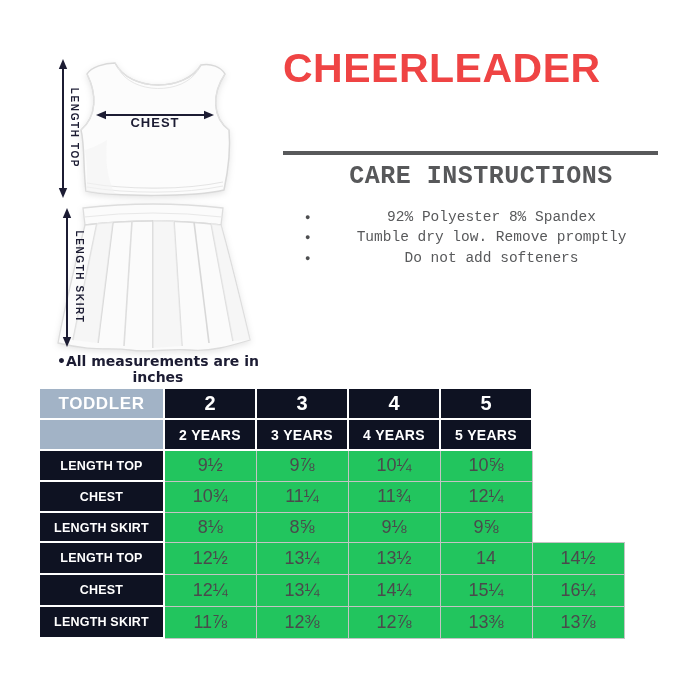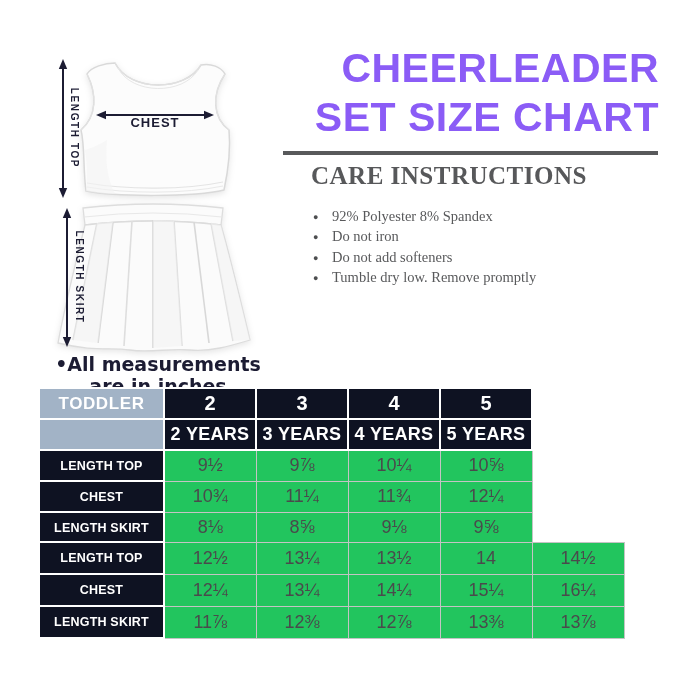--- a/index.html
+++ b/index.html
@@ -10,47 +10,47 @@
   .illust{position:absolute;left:35px;top:50px;width:250px;height:330px;}
   .illust svg{position:absolute;left:0;top:0;}
   .chest-label{position:absolute;left:85px;top:65px;width:70px;text-align:center;
                font-size:13px;font-weight:bold;letter-spacing:1px;color:#1c1c33;}
   .vlabel{position:absolute;width:110px;height:14px;text-align:center;
           font-size:10px;font-weight:bold;letter-spacing:1.6px;color:#1c1c33;
           transform:rotate(90deg);transform-origin:center;white-space:nowrap;}
   .vlabel.vtop{left:-17px;top:71px;}
   .vlabel.vskirt{left:-12px;top:220px;}
   .note{position:absolute;left:5px;top:303px;width:236px;text-align:center;
-        font-size:19px;font-weight:bold;color:#1c1c33;font-family:"DejaVu Sans",sans-serif;}
+        font-size:14px;font-weight:bold;color:#1c1c33;font-family:"DejaVu Sans",sans-serif;}
 
   
-  .title-block{position:absolute;left:283px;top:44px;width:376px;text-align:right;
-               color:#8b5cf6;font-weight:bold;font-size:41px;line-height:49px;letter-spacing:0.5px;}
+  .title-block{position:absolute;left:283px;top:44px;width:376px;text-align:left;
+               color:#ef4444;font-weight:bold;font-size:41px;line-height:49px;letter-spacing:0.5px;}
   .rule{position:absolute;left:283px;top:151px;width:375px;height:4px;background:#58595b;}
 
-  .care{position:absolute;left:311px;top:162px;width:356px;color:#58595b;
-        font-family:Liberation Serif, serif;}
+  .care{position:absolute;left:303px;top:162px;width:356px;color:#58595b;
+        font-family:Liberation Mono, monospace;text-align:center;}
   .care h2{margin:0;font-size:25px;font-weight:bold;letter-spacing:0.5px;color:#57585a;}
   .care ul{margin:16px 0 16px 0;padding:0;list-style:none;}
   .care li{position:relative;padding-left:21px;font-size:14.5px;line-height:20.3px;color:#58595b;}
   .care li::before{content:"●";position:absolute;left:2px;top:1px;font-size:9px;color:#4d4e50;}
 
   
   table.sizes{position:absolute;border-collapse:collapse;table-layout:fixed;}
   table.toddler{left:38px;top:387px;}
   table.youth{left:38px;top:541px;}
   .sizes td{padding:0;text-align:center;vertical-align:middle;}
   .toddler td{height:29px;}
   .youth td{height:30px;}
   td.dark{background:#0e1222;color:#fff;border:2px solid #ffffff;}
   td.light{background:#a2b3c6;color:#fff;border:2px solid #ffffff;}
   td.val{background:#22c55e;color:#4a4a4c;border:1px solid #c4c4c4;font-size:18px;}
   td.group{font-size:17px;font-weight:bold;letter-spacing:0.6px;}
   td.num{font-size:20px;font-weight:bold;}
-  td.yr{font-size:18px;font-weight:bold;letter-spacing:0.3px;}
+  td.yr{font-size:14px;font-weight:bold;letter-spacing:0.3px;}
   td.lab{font-size:12.5px;font-weight:bold;letter-spacing:0.2px;}
 </style>
 </head>
 <body>
 
 <div class="page">
 
   <div class="illust">
     <svg width="250" height="330" viewBox="0 0 250 330">
       <g style="filter:drop-shadow(0 2px 3px rgba(0,0,0,0.10))">
@@ -103,31 +103,29 @@
       </g>
     </svg>
     <div class="chest-label">CHEST</div>
     <div class="vlabel vtop">LENGTH TOP</div>
     <div class="vlabel vskirt">LENGTH SKIRT</div>
     <div class="note">•All measurements are in inches</div>
   </div>
 
   <div class="title-block">
     <span style="display:block">CHEERLEADER</span>
-    <span style="display:block">SET SIZE CHART</span>
   </div>
   <div class="rule"></div>
 
   <div class="care">
     <h2>CARE INSTRUCTIONS</h2>
     <ul>
       <li>92% Polyester 8% Spandex</li>
-      <li>Do not iron</li>
+      <li>Tumble dry low. Remove promptly</li>
       <li>Do not add softeners</li>
-      <li>Tumble dry low. Remove promptly</li>
     </ul>
   </div>
 
   <table class="sizes toddler">
     <colgroup>
         <col style="width:125px">
         <col style="width:92px">
         <col style="width:92px">
         <col style="width:92px">
         <col style="width:92px">

